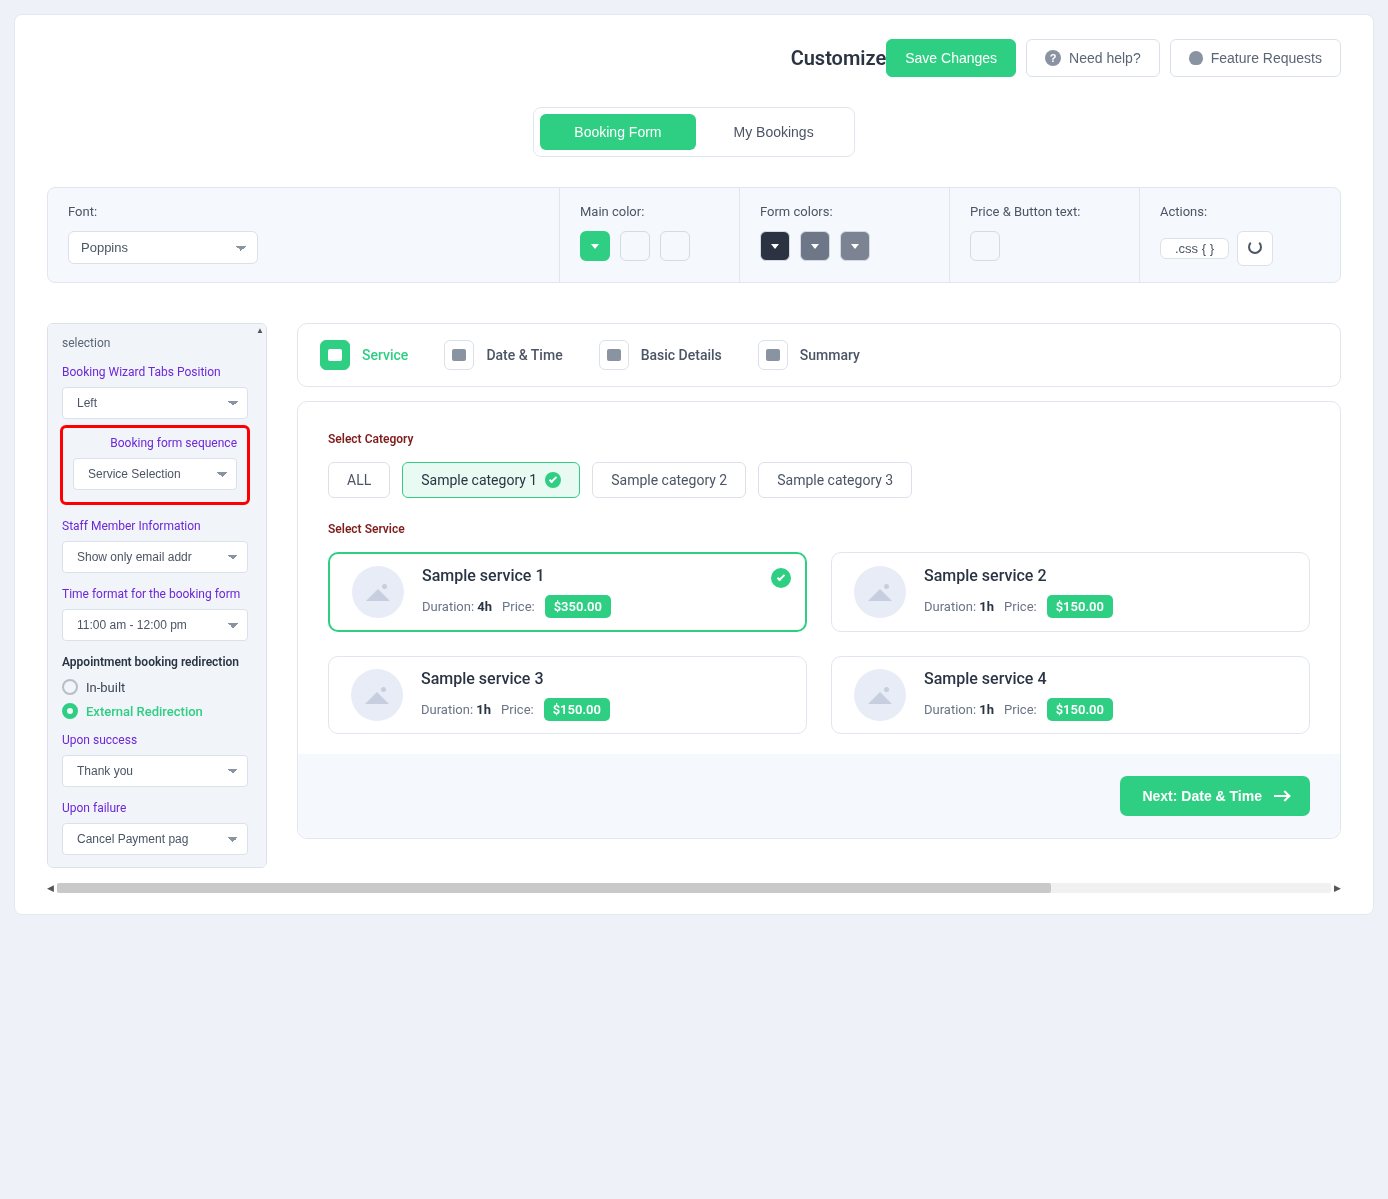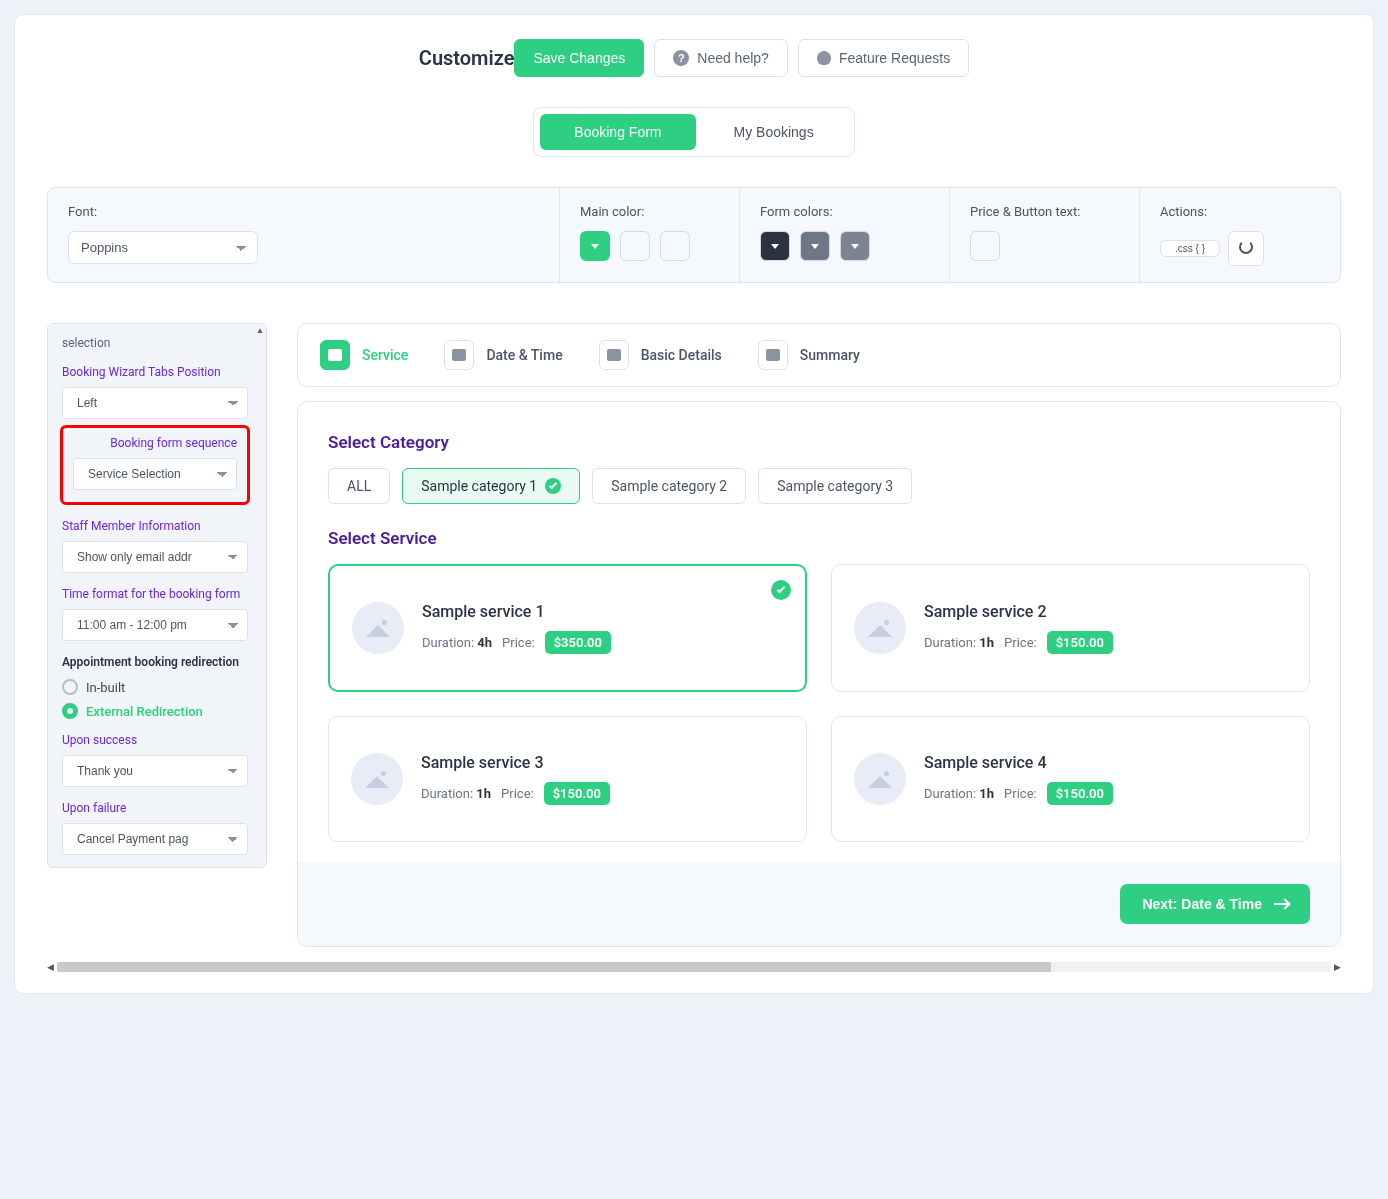--- a/index.html
+++ b/index.html
@@ -10,21 +10,21 @@
   color: #3d4856;
 }
 .main-card {
   background: #fff;
   border-radius: 8px;
   border: 1px solid #e4e9f0;
   padding: 24px 32px 20px;
 }
 .header-row {
   display: flex;
-  justify-content: center;
+  justify-content: flex-end;
   align-items: center;
   margin-bottom: 30px;
 }
 .page-title {
   font-size: 20px;
   font-weight: 600;
   color: #2a3443;
 }
 .header-buttons { display: flex; gap: 10px; }
 .btn {
@@ -96,21 +96,21 @@
   border: 1px solid #d5dbe4; cursor: pointer;
   display: flex; align-items: center; justify-content: center;
 }
 .color-swatch.active { border: 2px solid #2fcf83; }
 .chevron-down {
   width: 0; height: 0; border-left: 4px solid transparent;
   border-right: 4px solid transparent; border-top: 5px solid #fff;
 }
 .action-btn {
   padding: 2px 14px; border: 1px solid #dbe1e9; border-radius: 6px;
-  background: #fff; font-size: 10px; cursor: pointer; color: #4b5565;
+  background: #fff; font-size: 13px; cursor: pointer; color: #4b5565;
 }
 .refresh-btn {
   padding: 8px 10px; border: 1px solid #dbe1e9; border-radius: 6px;
   background: #fff; cursor: pointer; margin-left: 8px;
 }
 .refresh-icon {
   width: 14px; height: 14px; border: 2px solid #4b5565;
   border-radius: 50%; border-top-color: transparent;
   display: inline-block; position: relative;
 }
@@ -175,21 +175,21 @@
 .step-label { font-size: 14px; color: #4b5565; font-weight: 500; }
 .step-label.active { color: #2fcf83; }
 .mini-icon { width: 14px; height: 12px; background: #8a93a1; border-radius: 2px; position: relative; }
 .mini-icon.active { background: #fff; }
 .preview-body {
   border: 1px solid #e1e6ee; border-radius: 10px;
   background: #fff; overflow: hidden;
 }
 .preview-content { padding: 30px 30px 20px; }
 .section-title {
-  font-size: 17px; font-weight: 600; color: #4c1d95;
+  font-size: 12px; font-weight: 600; color: #7f1d1d;
   margin-bottom: 16px;
 }
 .cat-row { display: flex; gap: 12px; margin-bottom: 24px; flex-wrap: wrap; }
 .cat-chip {
   padding: 9px 18px; border: 1px solid #dbe1e9;
   border-radius: 6px; font-size: 14px; cursor: pointer;
   color: #4b5565; background: #fff;
   display: inline-flex; align-items: center; gap: 8px;
 }
 .cat-chip.active {
@@ -199,21 +199,21 @@
   width: 16px; height: 16px; border-radius: 50%;
   background: #2fcf83; display: inline-flex;
   align-items: center; justify-content: center;
   color: #fff; font-size: 10px;
 }
 .svc-grid {
   display: grid; grid-template-columns: 1fr 1fr; gap: 24px;
 }
 .svc-card {
   border: 1px solid #e1e6ee; border-radius: 10px;
-  padding: 36px 22px; display: flex; gap: 18px;
+  padding: 12px 22px; display: flex; gap: 18px;
   align-items: center; position: relative; cursor: pointer;
 }
 .svc-card.selected { border: 2px solid #2fcf83; }
 .svc-card .check-corner {
   position: absolute; top: 14px; right: 14px;
   width: 20px; height: 20px; border-radius: 50%;
   background: #2fcf83; display: flex;
   align-items: center; justify-content: center;
 }
 .svc-thumb {

